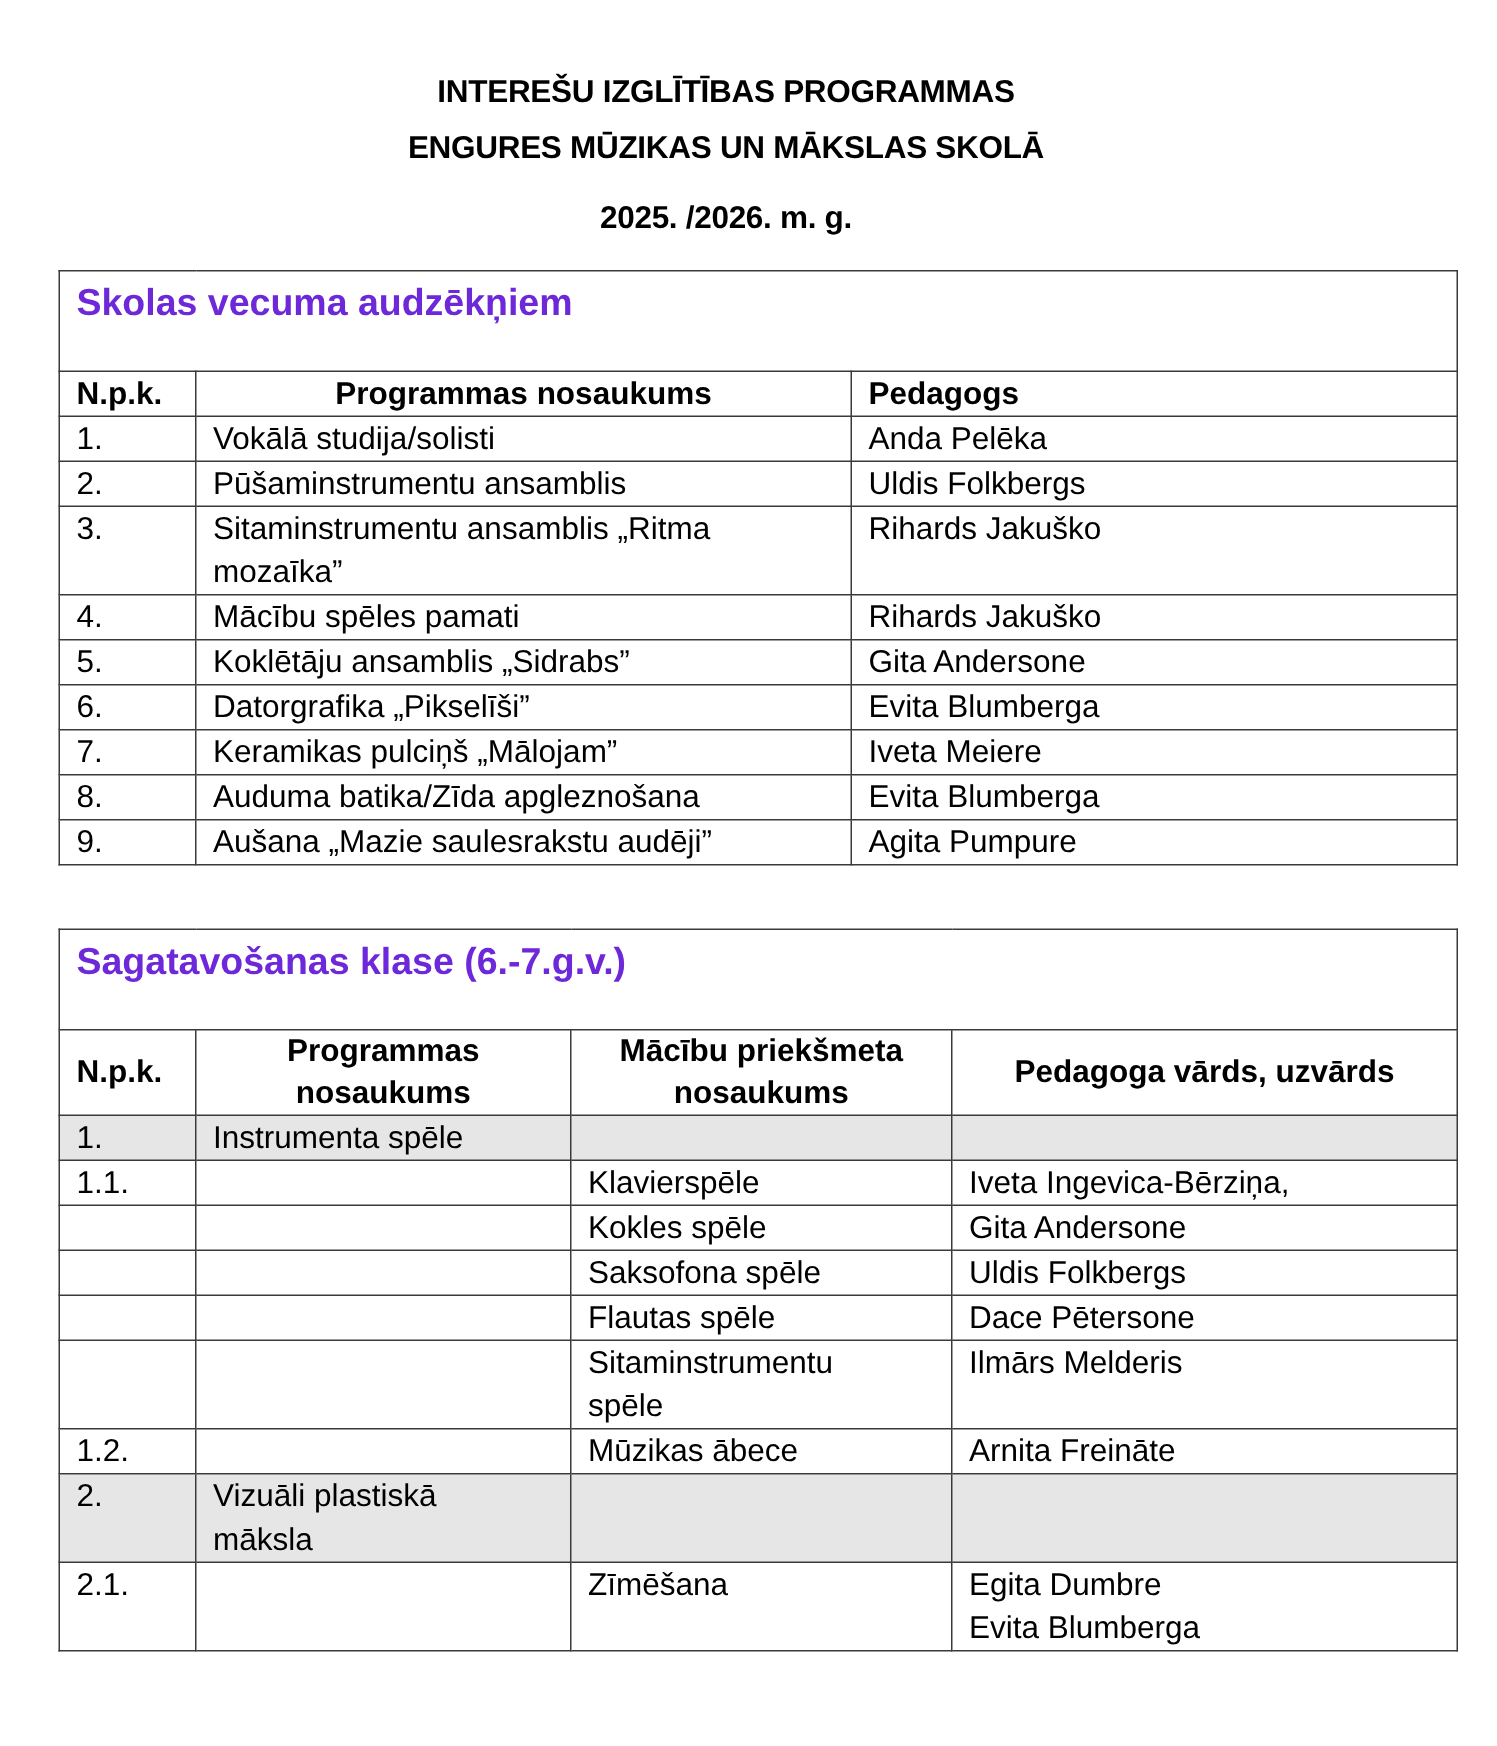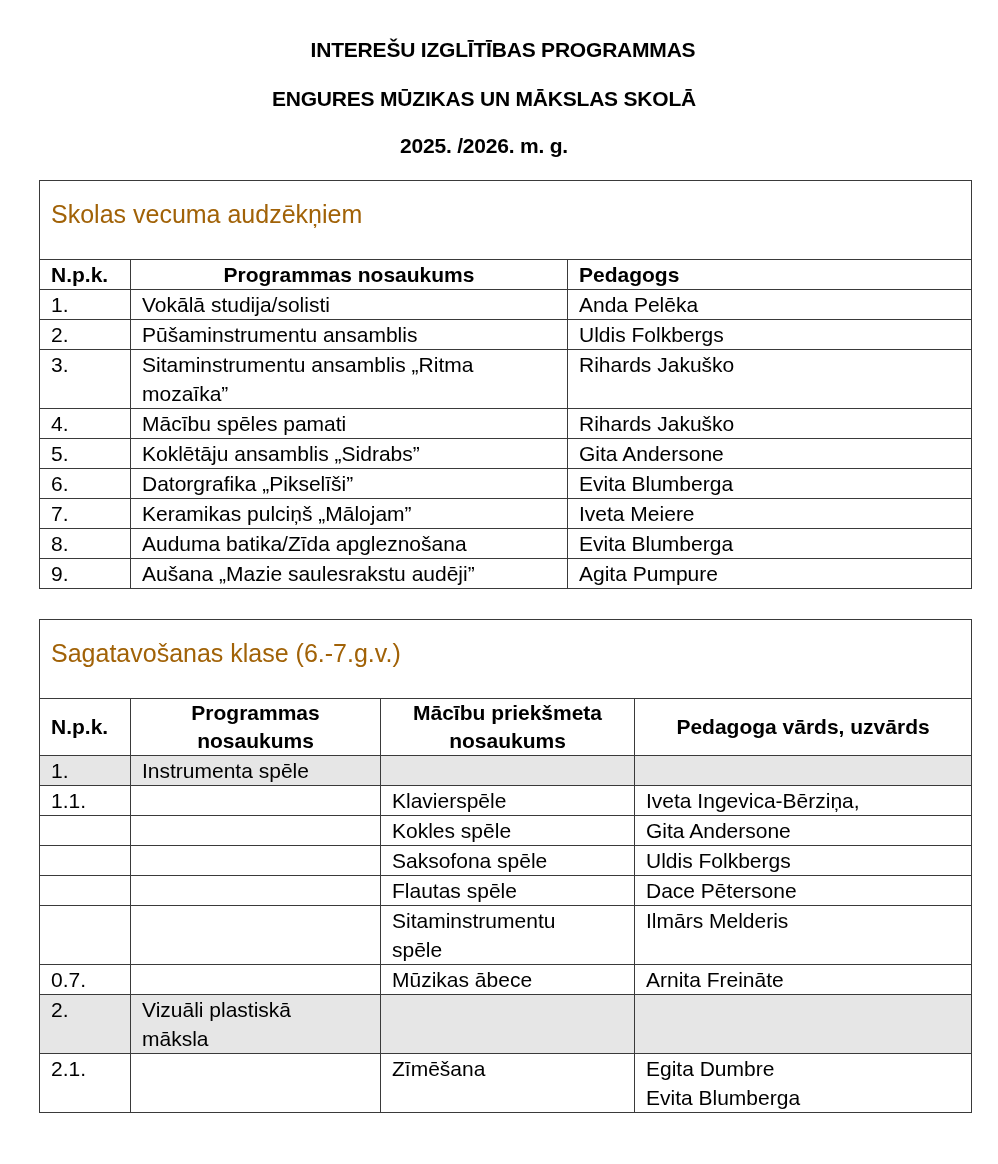--- a/index.html
+++ b/index.html
@@ -4,35 +4,35 @@
 <style>
   html, body { margin: 0; padding: 0; background: #ffffff; }
   body {
     width: 998px; height: 1164px; position: relative; overflow: hidden;
     font-family: "Liberation Sans", sans-serif; color: #000;
   }
   .title-line {
     position: absolute; left: 0; width: 968px; text-align: center;
     font-weight: bold; font-size: 21px; letter-spacing: -0.2px;
   }
-  #t1 { top: 38px; padding-left: 19px; }
+  #t1 { top: 50px; }
   #t2 { top: 87px; }
   #t3 { top: 134px; }
 
   table {
     position: absolute; border-collapse: collapse; table-layout: fixed;
     font-size: 21px;
   }
   td, th {
     border: 1.5px solid #3a3a3a; padding: 0 0 0 11px; vertical-align: top;
     line-height: 29px; font-weight: normal; text-align: left;
   }
   .section-title {
-    color: #a16207; font-weight: normal; font-size: 25px;
-    height: 62px; vertical-align: top; line-height: 34px; padding-top: 16px;
+    color: #6d28d9; font-weight: bold; font-size: 25px;
+    height: 62px; vertical-align: top; line-height: 34px; padding-top: 4px;
   }
   .hdr { font-weight: bold; }
   .center { text-align: center; padding-left: 0; }
   .shade td { background: #e6e6e6; }
 
   #table1 { left: 39px; top: 180px; width: 932px; }
   #table2 { left: 39px; top: 619px; width: 932px; }
   .hdr2 td { line-height: 28px; vertical-align: middle; }
 </style>
 </head>
@@ -156,21 +156,21 @@
         <td style="padding-right: 40px;">Flautas spēle</td>
         <td style="white-space: pre-line;">Dace Pētersone</td>
       </tr>
       <tr>
         <td></td>
         <td style="padding-right: 60px;"></td>
         <td style="padding-right: 40px;">Sitaminstrumentu spēle</td>
         <td style="white-space: pre-line;">Ilmārs Melderis</td>
       </tr>
       <tr>
-        <td>0.7.</td>
+        <td>1.2.</td>
         <td style="padding-right: 60px;"></td>
         <td style="padding-right: 40px;">Mūzikas ābece</td>
         <td style="white-space: pre-line;">Arnita Freināte</td>
       </tr>
       <tr class="shade">
         <td>2.</td>
         <td style="padding-right: 60px;">Vizuāli plastiskā māksla</td>
         <td style="padding-right: 40px;"></td>
         <td style="white-space: pre-line;"></td>
       </tr>

